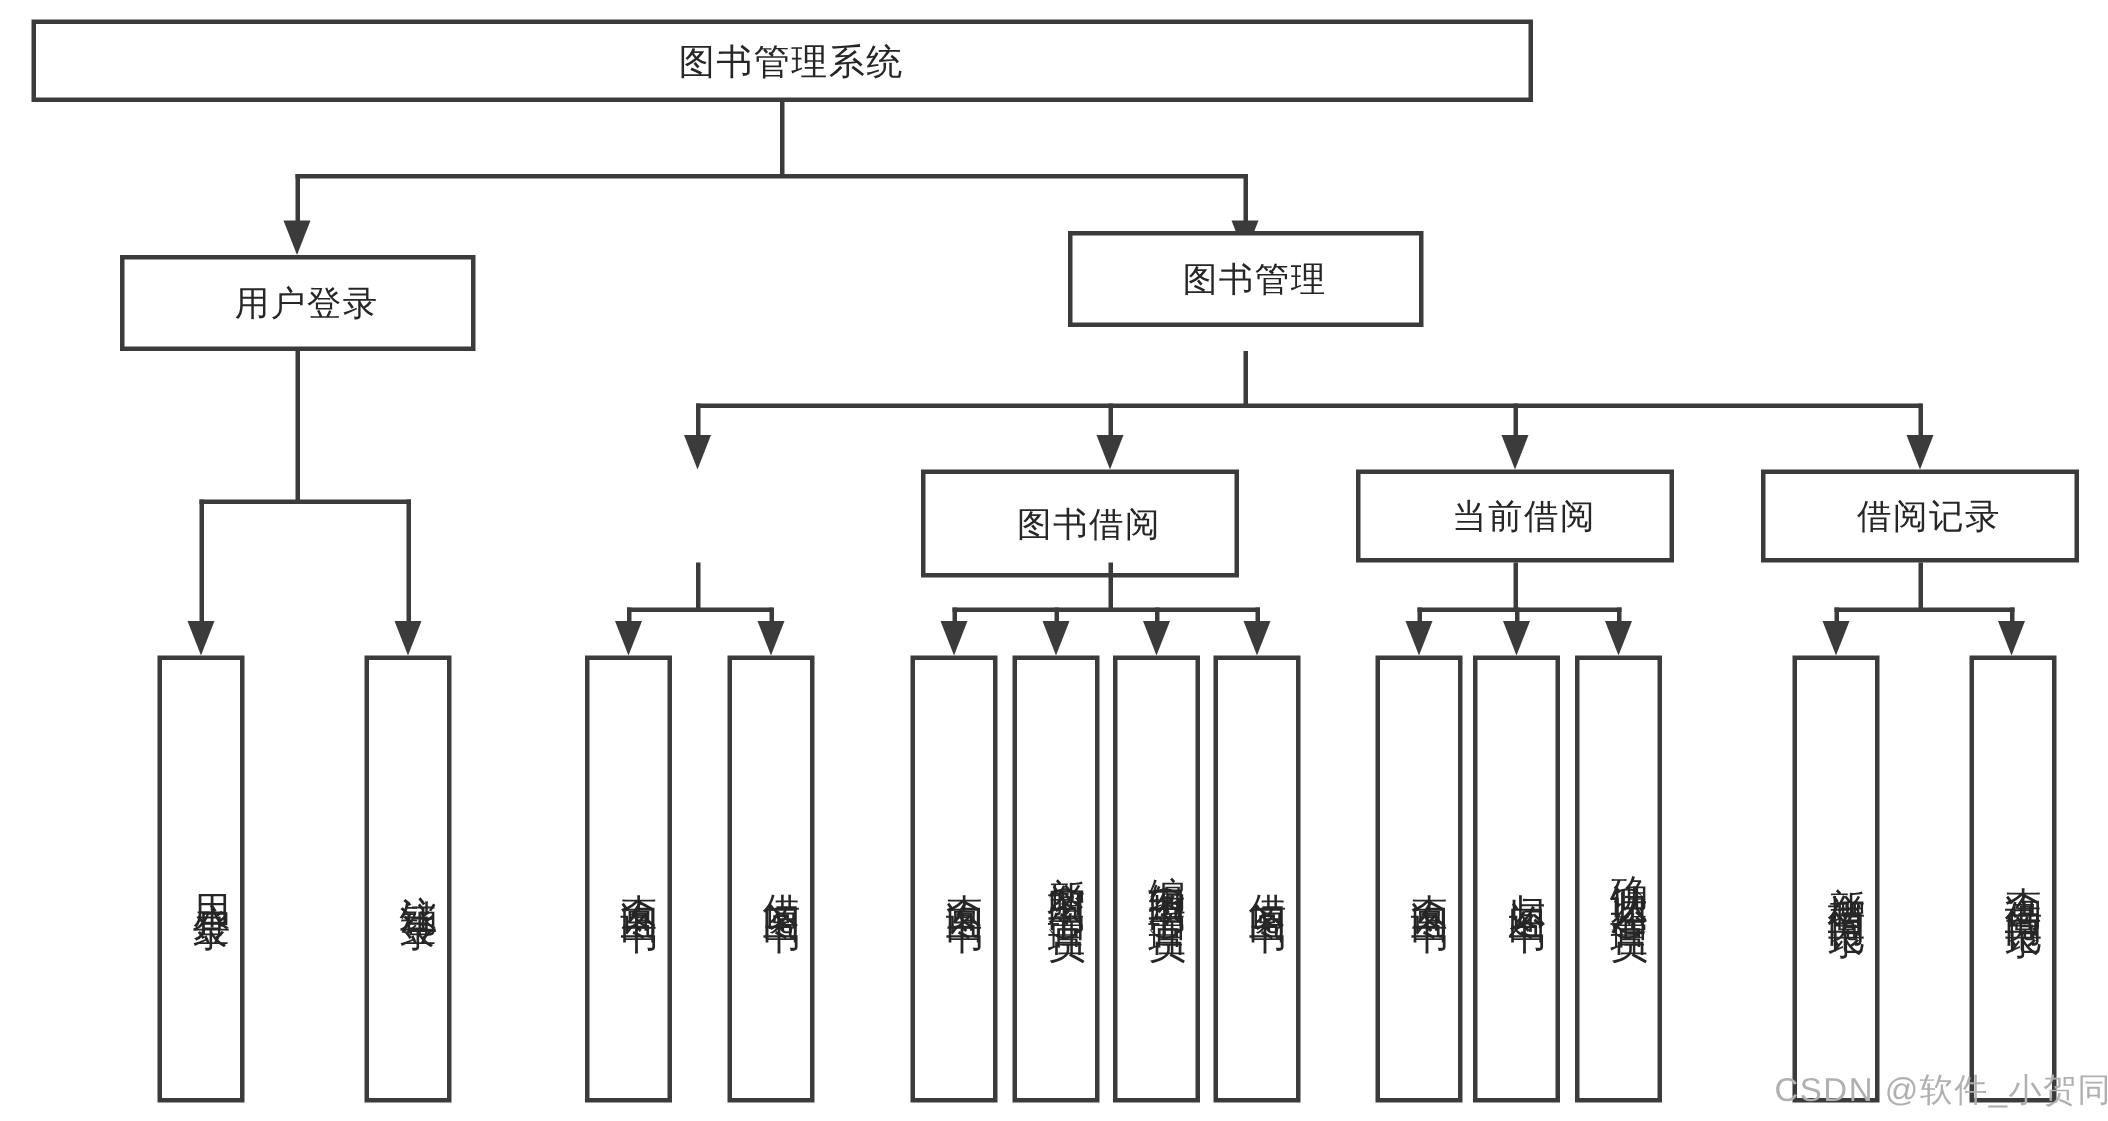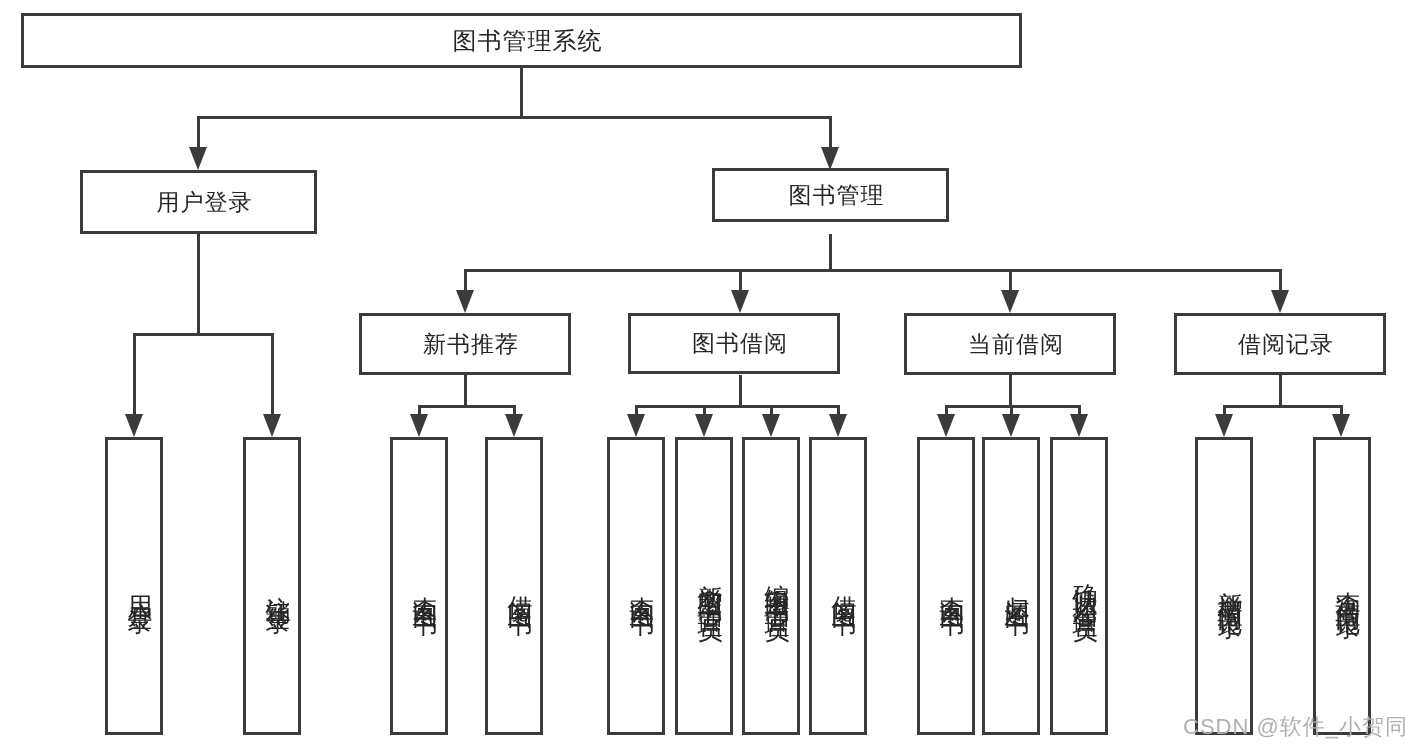--- a/index.html
+++ b/index.html
@@ -67,21 +67,21 @@
   <div class="box rootbox" style="left:21px;top:13px;width:1001px;height:55px">图书管理系统</div>
 
   <div class="vline" style="left:520px;top:68px;height:50px"></div>
   <div class="hline" style="left:197px;top:116px;width:634px"></div>
   <div class="vline" style="left:197px;top:116px;height:36px"></div>
   <div class="arrowhead" style="left:189px;top:147px"></div>
   <div class="vline" style="left:829px;top:116px;height:36px"></div>
   <div class="arrowhead" style="left:821px;top:147px"></div>
 
   <div class="box hbox" style="left:80px;top:170px;width:237px;height:64px">用户登录</div>
-  <div class="box hbox" style="left:712px;top:168px;width:237px;height:54px">图书管理</div>
+  <div class="box hbox" style="left:712px;top:154px;width:237px;height:64px">图书管理</div>
 
   <div class="vline" style="left:197px;top:234px;height:102px"></div>
   <div class="hline" style="left:133px;top:333px;width:141px"></div>
   <div class="vline" style="left:133px;top:333px;height:86px"></div>
   <div class="arrowhead" style="left:125px;top:414px"></div>
   <div class="vline" style="left:271px;top:333px;height:86px"></div>
   <div class="arrowhead" style="left:263px;top:414px"></div>
 
   <div class="box vbox" style="left:105px">用户登录</div>
   <div class="box vbox" style="left:243px">注销登录</div>
@@ -90,22 +90,21 @@
   <div class="hline" style="left:464px;top:269px;width:817px"></div>
   <div class="vline" style="left:464px;top:269px;height:25px"></div>
   <div class="arrowhead" style="left:456px;top:290px"></div>
   <div class="vline" style="left:739px;top:269px;height:25px"></div>
   <div class="arrowhead" style="left:731px;top:290px"></div>
   <div class="vline" style="left:1009px;top:269px;height:25px"></div>
   <div class="arrowhead" style="left:1001px;top:290px"></div>
   <div class="vline" style="left:1279px;top:269px;height:25px"></div>
   <div class="arrowhead" style="left:1271px;top:290px"></div>
 
-  <div class="box hbox" style="left:359px;top:313px;width:212px;height:62px">新书推荐</div>
-  <div class="box hbox" style="left:628px;top:313px;width:212px;height:61px">图书借阅</div>
+  <div class="box hbox" style="left:614px;top:313px;width:212px;height:72px">图书借阅</div>
   <div class="box hbox" style="left:1174px;top:313px;width:212px;height:62px">借阅记录</div>
   <div class="box hbox" style="left:904px;top:313px;width:212px;height:62px">当前借阅</div>
 
   <div class="vline" style="left:464px;top:375px;height:33px"></div>
   <div class="hline" style="left:418px;top:405px;width:97px"></div>
   <div class="vline" style="left:418px;top:405px;height:14px"></div>
   <div class="arrowhead" style="left:410px;top:414px"></div>
   <div class="vline" style="left:513px;top:405px;height:14px"></div>
   <div class="arrowhead" style="left:505px;top:414px"></div>
 

